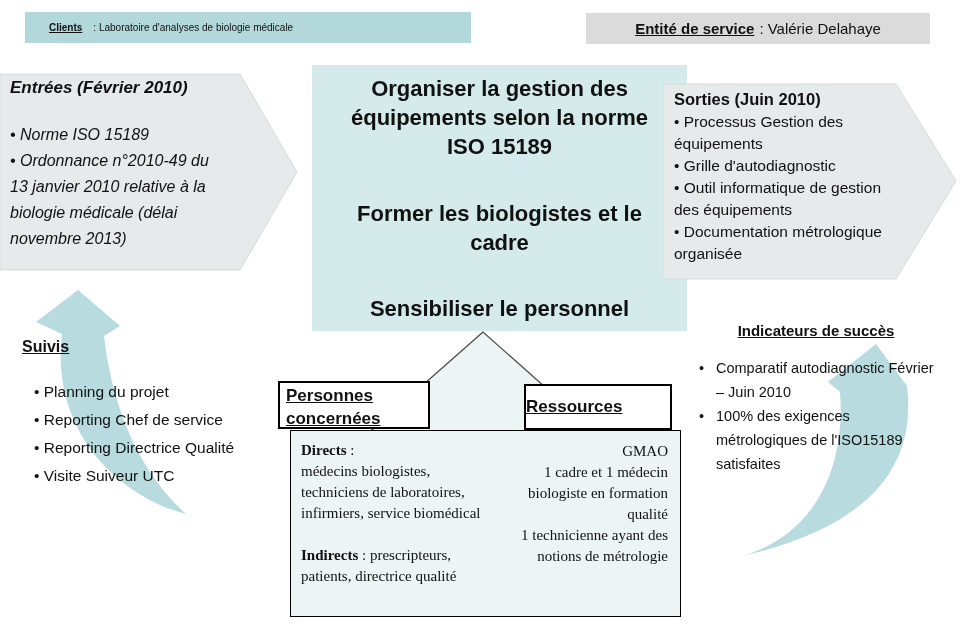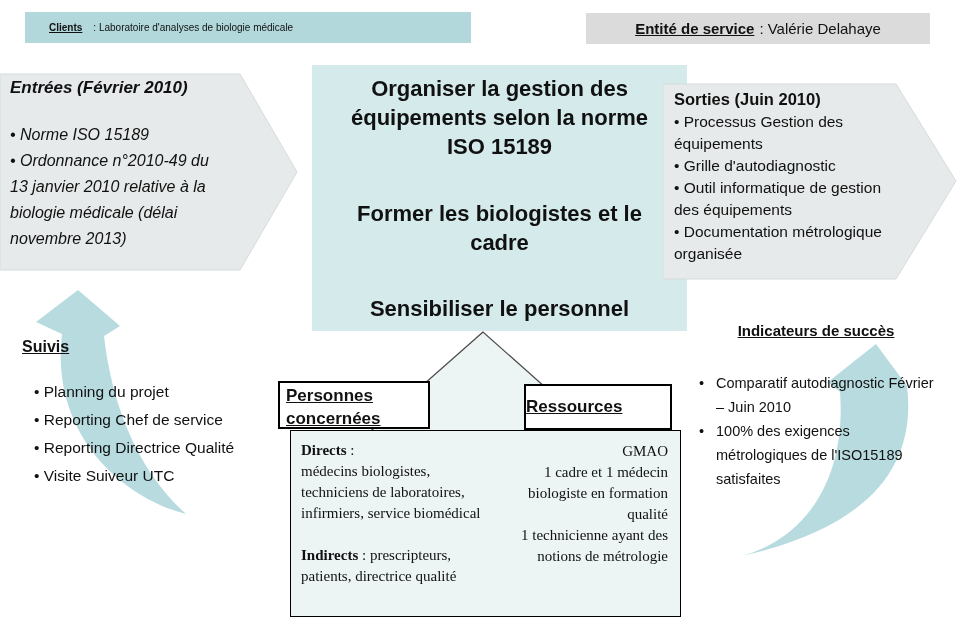--- a/index.html
+++ b/index.html
@@ -48,21 +48,21 @@
   #center-box .obj{font-size:22px;font-weight:bold;line-height:29px;width:302px;margin:0 auto;}
 
   
   #suivis{left:22px;top:338px;width:266px;z-index:2;}
   #suivis .title{font-size:16px;font-weight:bold;text-decoration:underline;text-align:left;margin-bottom:22px;}
   #suivis .b{font-size:15.5px;line-height:28px;padding-left:12px;}
   #suivis .b::before{content:"• ";}
 
   
   #indicateurs{left:690px;top:322px;width:252px;z-index:2;}
-  #indicateurs .title{font-size:15px;font-weight:bold;text-decoration:underline;text-align:center;margin-bottom:32px;}
+  #indicateurs .title{font-size:15px;font-weight:bold;text-decoration:underline;text-align:center;margin-bottom:17px;}
   #indicateurs .b{position:relative;font-size:14.5px;line-height:24px;padding-left:26px;}
   #indicateurs .b::before{content:"•";position:absolute;left:9px;}
 
   
   #triangle{z-index:1;}
   #triangle polygon{fill:var(--pale-box);stroke:var(--outline);stroke-width:1.3;}
 
   
   .label-box{background:#fff;border:2px solid #000;z-index:3;font-weight:bold;text-decoration:underline;}
   #personnes-box{left:278px;top:381px;width:152px;height:48px;font-size:17px;line-height:23px;padding:1px 0 0 6px;}

